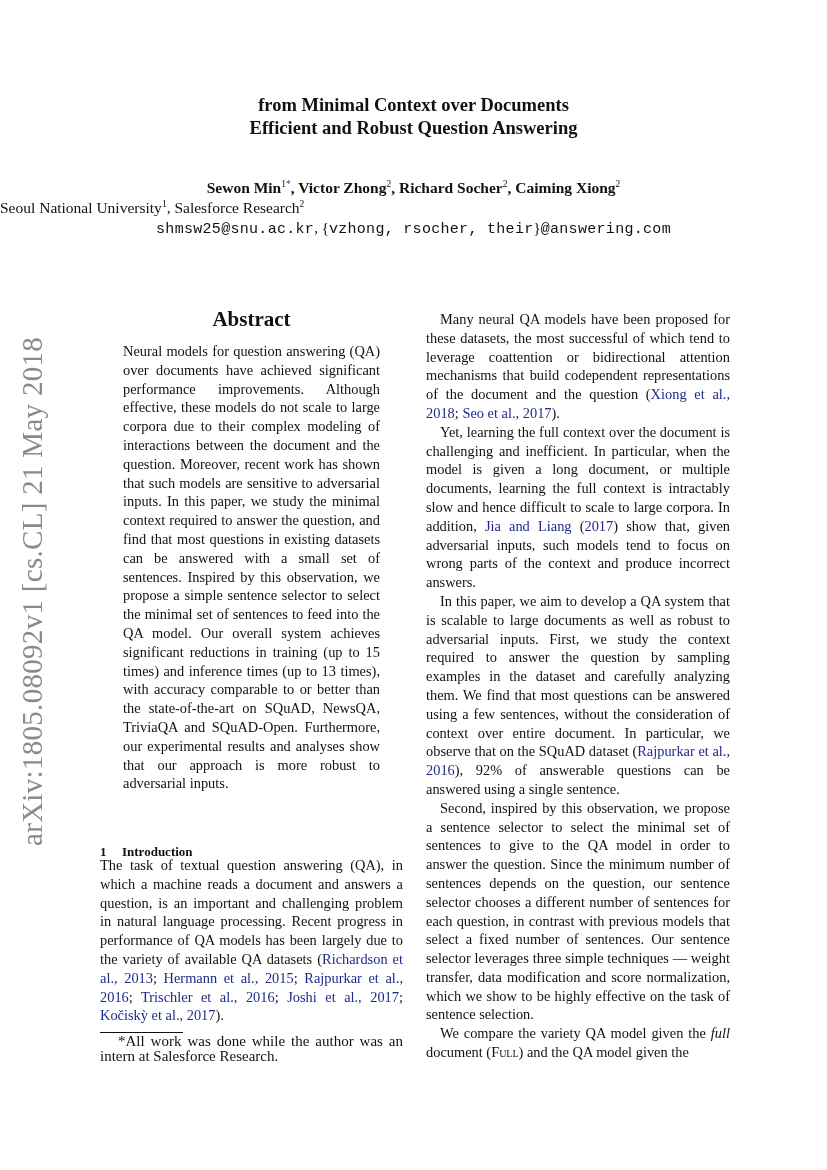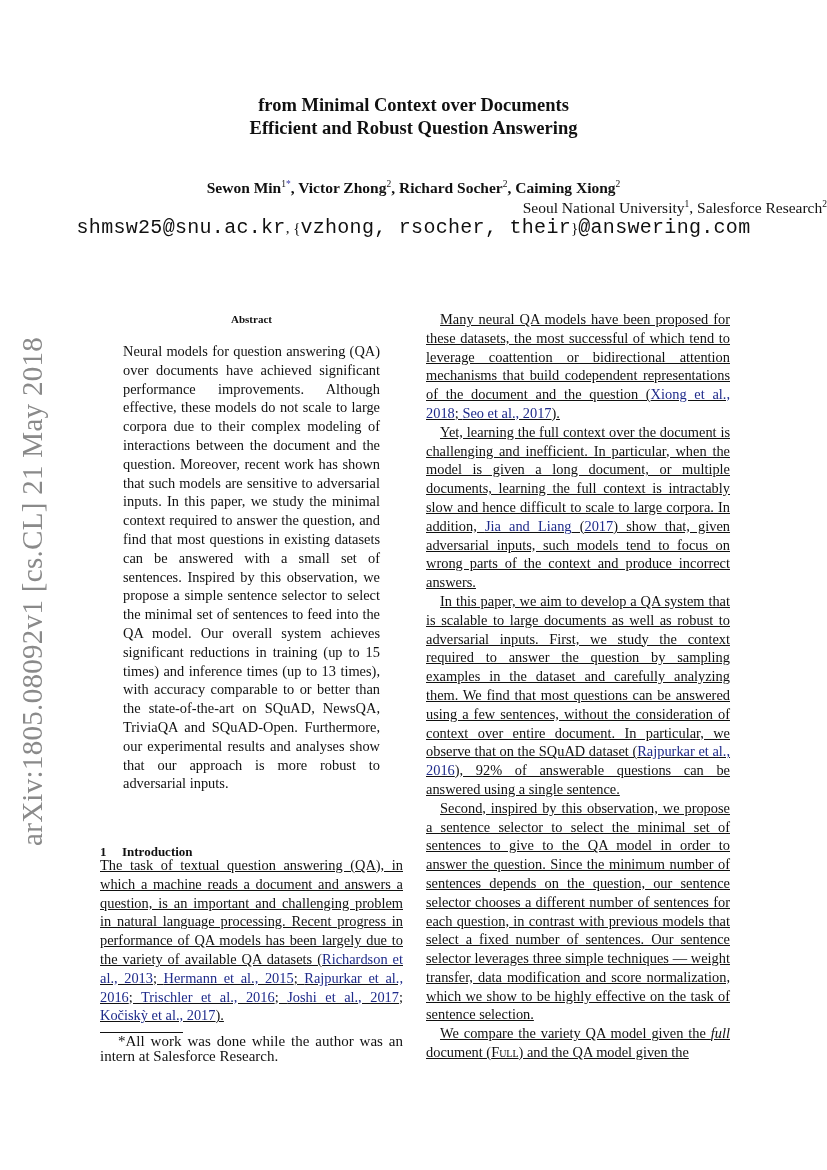--- a/index.html
+++ b/index.html
@@ -10,56 +10,56 @@
     }
     .title {
       position: absolute; top: 94px; left: 0; width: 827px; text-align: center;
       font-weight: bold; font-size: 18.5px; line-height: 23px;
     }
     .authors {
       position: absolute; top: 178px; left: 0; width: 827px; text-align: center;
       font-weight: bold; font-size: 15.5px; line-height: 20px;
     }
     .affil {
-      position: absolute; top: 198px; left: 0; width: 827px; text-align: right;
+      position: absolute; top: 198px; left: 0; width: 827px; text-align: left;
       font-size: 15.5px; line-height: 20px;
     }
     .emails {
       position: absolute; top: 218px; left: 0; width: 827px; text-align: center;
       font-size: 15px; line-height: 20px;
     }
-    .mono { font-family: "Liberation Mono", "DejaVu Sans Mono", monospace; font-size: 20px; letter-spacing: 0.3px; }
+    .mono { font-family: "Liberation Mono", "DejaVu Sans Mono", monospace; font-size: 15px; letter-spacing: 0.3px; }
     sup { font-size: 9.5px; vertical-align: 6px; line-height: 0; font-weight: normal; }
     .star { color: #3a3aa8; }
     .watermark {
       position: absolute; left: 16px; top: 846px;
       transform-origin: 0 0; transform: rotate(-90deg);
       font-family: "Liberation Serif", "DejaVu Serif", serif;
       font-size: 29px; color: #8a8a8a; white-space: nowrap; letter-spacing: 0.3px;
       line-height: 32px;
     }
     .col-right { position: absolute; left: 426px; width: 304px; top: 310px; }
     .abstract-head {
       position: absolute; top: 309px; left: 100px; width: 303px; text-align: center;
-      font-weight: bold; font-size: 11px; line-height: 20px;
+      font-weight: bold; font-size: 21px; line-height: 20px;
     }
     .abstract-body {
       position: absolute; top: 342px; left: 123px; width: 257px;
       font-size: 14.4px; line-height: 18.8px; text-align: justify; hyphens: manual;
     }
     .section-head {
       position: absolute; top: 826px; left: 100px; width: 303px;
       font-weight: bold; font-size: 13px; line-height: 20px; margin-top: 16px;
     }
     .section-head .num { display: inline-block; width: 22px; }
     .intro-body {
       position: absolute; top: 856px; left: 100px; width: 303px;
       font-size: 14.4px; line-height: 18.8px; text-align: justify;
     }
-    .para { margin: 0; text-indent: 14px; text-align: justify; text-decoration: underline; }
+    .para { margin: 0; text-indent: 14px; text-align: justify; }
     .para.noindent { text-indent: 0; }
     .right-body { font-size: 14.4px; line-height: 18.8px; }
     .cite { color: #1e2a8a; }
     .fn-rule {
       position: absolute; top: 1032px; left: 100px; width: 83px; height: 1px; background: #111;
     }
     .footnote {
       position: absolute; top: 1034px; left: 100px; width: 303px;
       font-size: 15px; line-height: 14.5px; text-align: justify; text-indent: 18px;
     }

